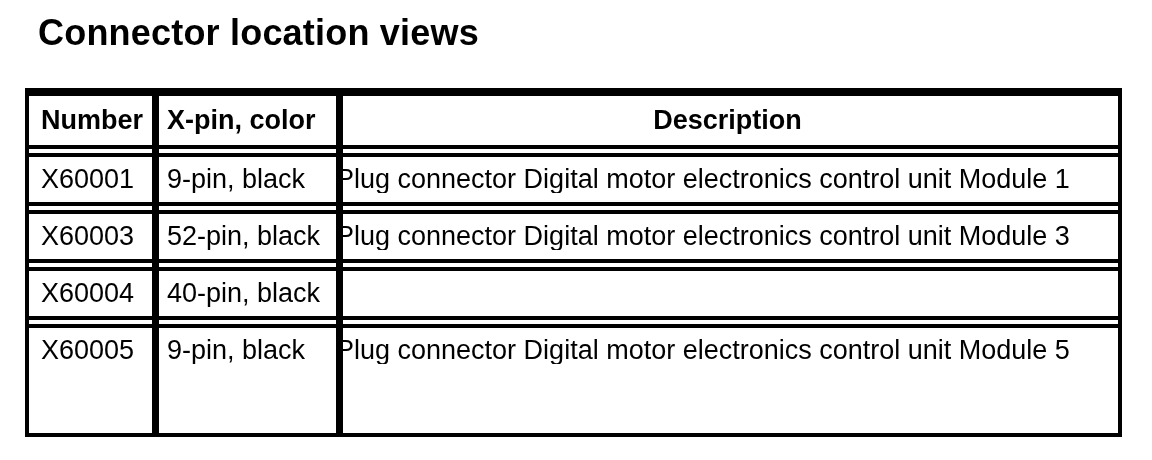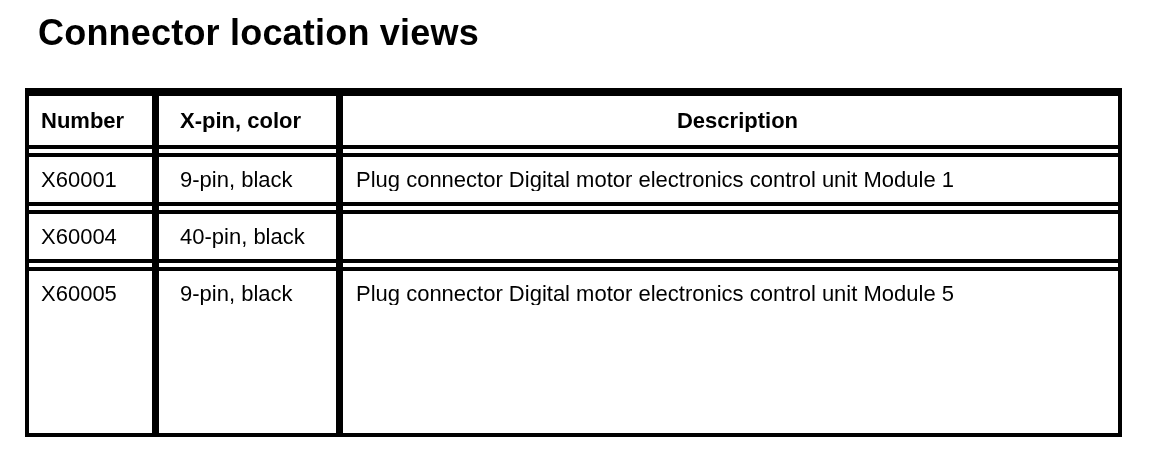--- a/index.html
+++ b/index.html
@@ -42,33 +42,33 @@
     align-items: center;
     height: 45px;
     border-top: 4px solid #000000;
     border-bottom: 4px solid #000000;
     margin-bottom: 4px;
     background: #ffffff;
   }
   .t-row:first-child { border-top: none; }
   .t-row:last-child { border-bottom: none; margin-bottom: 0; }
   .cell {
-    font-size: 22px;
+    font-size: 27px;
     line-height: 1;
     white-space: nowrap;
     overflow: hidden;
     box-sizing: border-box;
   }
   .cell-number {
     width: 130px;
     padding-left: 12px;
   }
   .cell-xpin {
-    width: 184px;
-    padding-left: 21px;
+    width: 164px;
+    padding-left: 8px;
   }
   .cell-desc {
     flex: 1;
     padding-left: 13px;
   }
   .t-row.header .cell { font-weight: bold; }
   .t-row.header { height: 49px; }
   .t-row.header .cell-desc {
     text-align: center;
     padding-left: 14px;
@@ -102,20 +102,25 @@
       <div class="cell cell-desc">Description</div>
     </div>
 
     <div class="t-row">
       <div class="cell cell-number">X60001</div>
       <div class="cell cell-xpin">9-pin, black</div>
       <div class="cell cell-desc">Plug connector Digital motor electronics control unit Module 1</div>
     </div>
 
 
+    <div class="t-row">
+      <div class="cell cell-number">X60003</div>
+      <div class="cell cell-xpin">52-pin, black</div>
+      <div class="cell cell-desc">Plug connector Digital motor electronics control unit Module 3</div>
+    </div>
 
     <div class="t-row">
       <div class="cell cell-number">X60004</div>
       <div class="cell cell-xpin">40-pin, black</div>
     </div>
 
     <div class="t-row">
       <div class="cell cell-number">X60005</div>
       <div class="cell cell-xpin">9-pin, black</div>
       <div class="cell cell-desc">Plug connector Digital motor electronics control unit Module 5</div>

